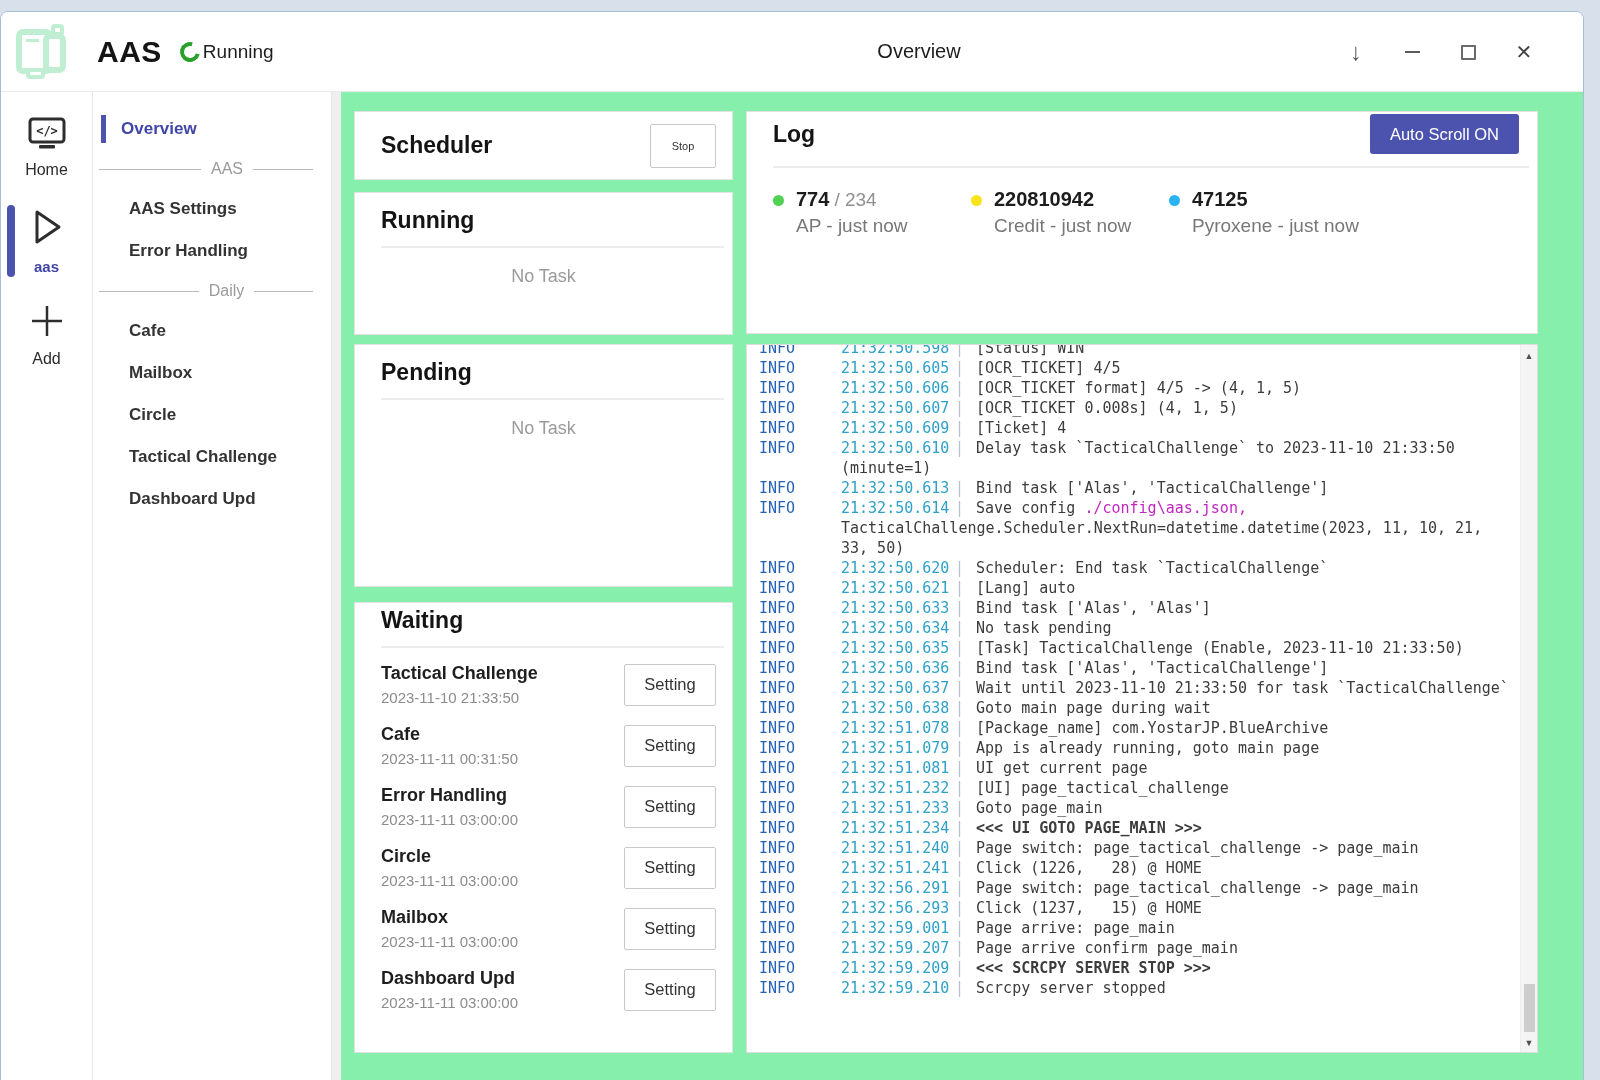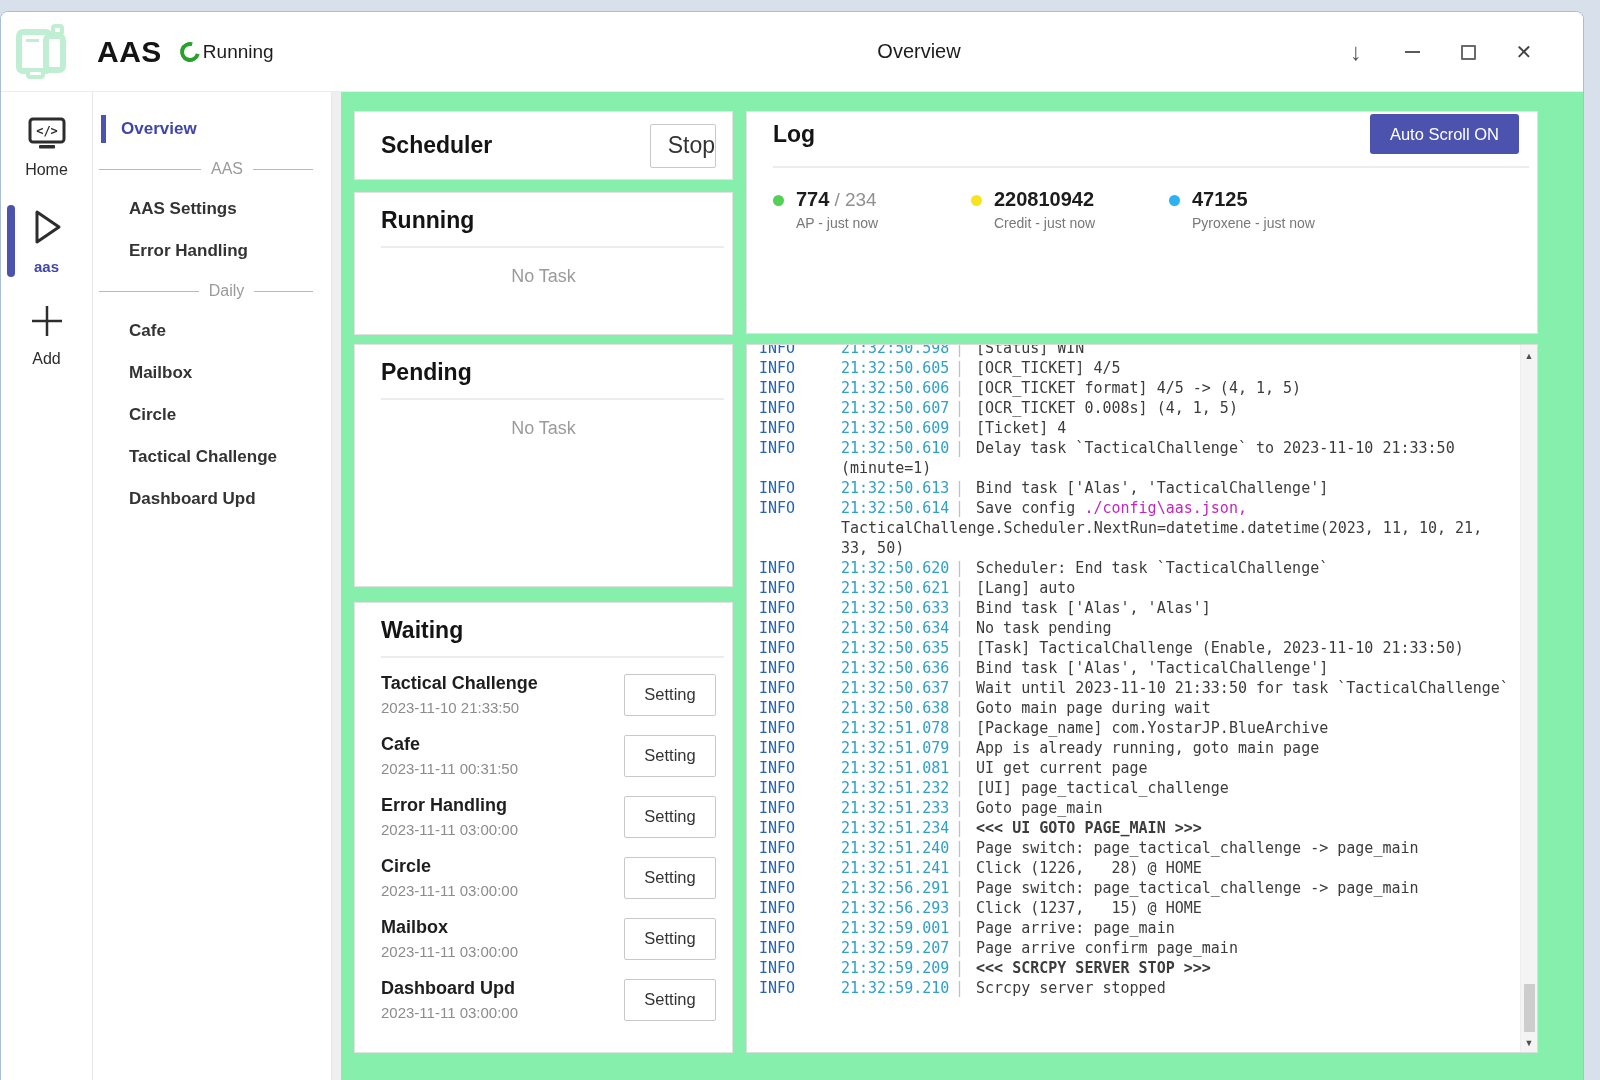--- a/index.html
+++ b/index.html
@@ -54,46 +54,46 @@
   .col-left { width:379px; display:flex; flex-direction:column; }
   .col-right { flex:1; display:flex; flex-direction:column; min-width:0; }
 
   .card { background:#fff; border:1px solid #e2e2e2; }
   .card-title { font-size:23px; font-weight:600; color:#141414; }
   .card-divider { height:2px; background:#ececec; margin:12px 8px 0 26px; }
 
   
   .card-scheduler { height:69px; margin-bottom:12px; display:flex; align-items:center; justify-content:space-between; padding:0 16px 0 26px; }
   .btn { background:#fff; border:1px solid #c9c9c9; border-radius:2px; color:#333; font-family:"Liberation Sans",sans-serif; cursor:pointer; }
-  .btn-stop { width:66px; height:44px; font-size:23px;text-align:right; }
+  .btn-stop { width:66px; height:44px; font-size:11px; }
 
   
   .card-running { height:143px; margin-bottom:9px; padding-top:14px; }
   .card-pending { height:243px; margin-bottom:15px; padding-top:14px; }
   .card-running .card-title, .card-pending .card-title, .card-waiting .card-title, .card-log .card-title { margin-left:26px; }
   .no-task { text-align:center; margin-top:18px; font-size:18px; color:#9b9b9b; }
 
   
-  .card-waiting { flex:1; padding-top:14px; overflow:hidden; }
+  .card-waiting { flex:1; padding-top:4px; overflow:hidden; }
   .waiting-list { margin-top:6px; }
   .waiting-row { display:flex; align-items:center; justify-content:space-between; padding:0 16px 0 26px; height:61px; }
   .wr-name { font-size:18px; font-weight:600; color:#1e1e1e; }
   .wr-time { font-size:15px; color:#8c8c8c; margin-top:5px; }
   .btn-setting { width:92px; height:42px; font-size:16.5px; }
 
   
   .card-log { height:223px; margin-bottom:10px; padding-top:2px; }
   .log-head { display:flex; align-items:center; justify-content:space-between; padding-right:18px; }
   .btn-autoscroll { background:var(--accent,#4b53ae); color:#fff; border:none; border-radius:3px; height:40px; padding:0 20px; font-size:16.5px; font-family:"Liberation Sans",sans-serif; cursor:pointer; }
   .log-stats { display:flex; margin:20px 0 0 26px; }
   .stat { width:198px; display:flex; }
   .stat-dot { width:11px; height:11px; border-radius:50%; margin:7px 12px 0 0; flex:none; }
   .stat-value { font-size:20px; font-weight:700; color:#1c1c1c; }
   .stat-suffix { font-size:19px; color:#909090; font-weight:400; margin-left:5px; }
-  .stat-label { font-size:14px; color:#787878; margin-top:4px; }
+  .stat-label { font-size:19px; color:#787878; margin-top:4px; }
 
   
   .log-panel { flex:1; border:1px solid #dcdcdc; position:relative; overflow:hidden; background:#fff; }
   .log-lines { position:absolute; left:12px; right:19px; top:0; margin-top:-7px; font-family:"DejaVu Sans Mono",monospace; font-size:15px; line-height:20px; color:#3c3c3c; }
   .log-entry { padding-left:82px; white-space:pre-wrap; word-break:break-word; }
   .log-entry .lvl { display:inline-block; width:82px; margin-left:-82px; color:var(--log-level,#2563b8); }
   .log-entry .tim { display:inline-block; width:112px; color:var(--log-time,#2fa0c8); }
   .log-entry .sep { color:#b9c2cc; padding:0 12px 0 2px; }
   .log-entry.bold .msg { font-weight:bold; }
 

